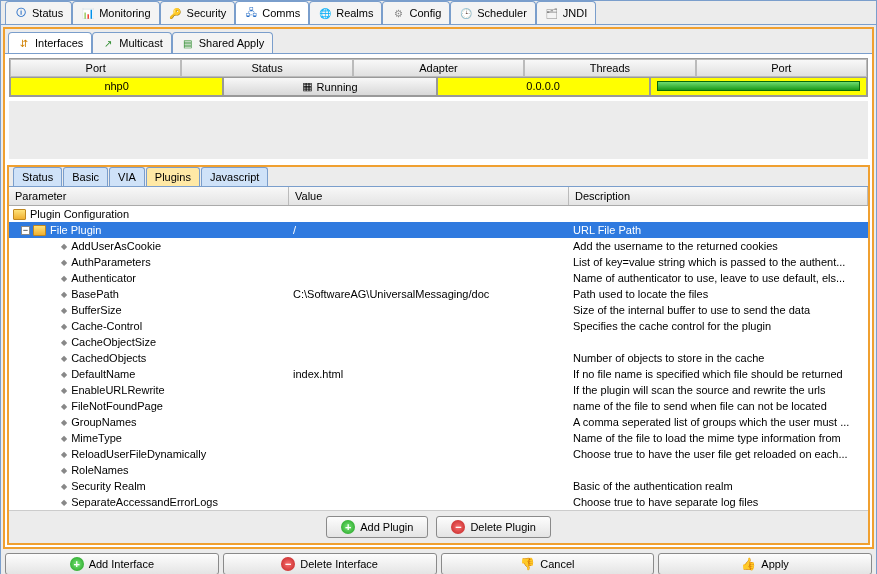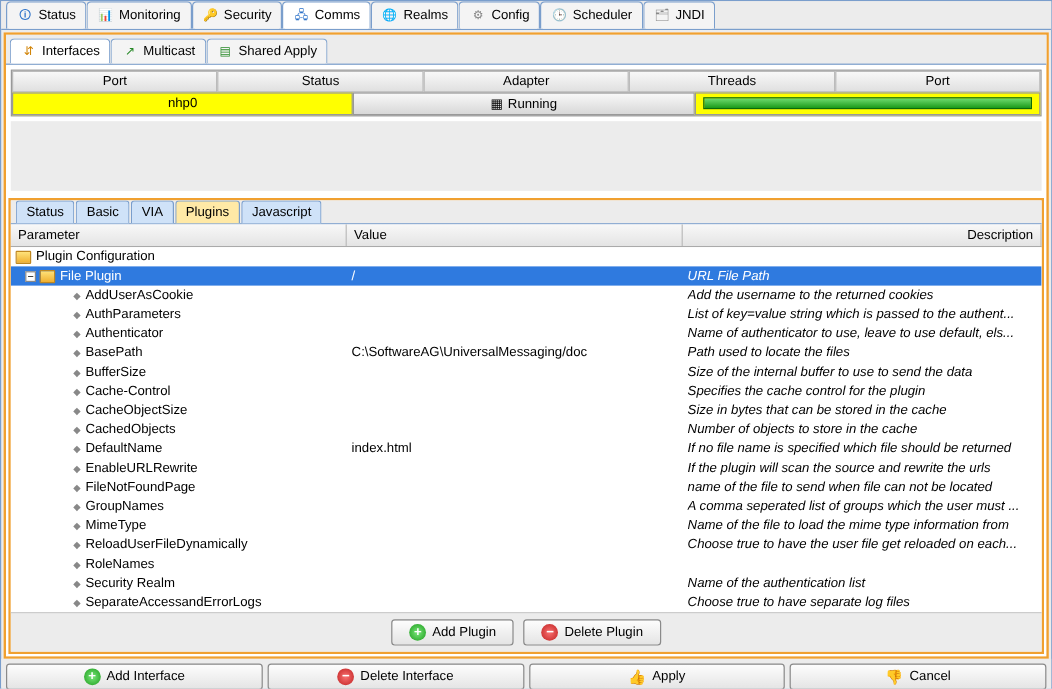--- a/index.html
+++ b/index.html
@@ -136,21 +136,21 @@
   display: flex;
   background: linear-gradient(#f8f8f8,#e4e4e4);
   border-bottom: 1px solid #aaa;
 }
 .plugin-header .ph {
   padding: 3px 6px;
   border-right: 1px solid #bbb;
 }
 .ph-param { width: 280px; }
 .ph-value { width: 280px; }
-.ph-desc { flex: 1; text-align: right; }
+.ph-desc { flex: 1; }
 .plugin-scroll {
   flex: 1;
   overflow-y: auto;
   background: #fff;
   position: relative;
 }
 .tree-row {
   display: flex;
   align-items: center;
   padding: 0 4px;
@@ -158,21 +158,21 @@
   white-space: nowrap;
 }
 .tree-row .indent { display: inline-block; }
 .tree-row .bullet {
   color: #888;
   font-size: 8px;
   margin-right: 4px;
 }
 .tree-row .param { width: 280px; display: flex; align-items: center; }
 .tree-row .value { width: 280px; }
-.tree-row .desc { flex: 1; overflow: hidden; text-overflow: ellipsis; font-style: italic; }
+.tree-row .desc { flex: 1; overflow: hidden; text-overflow: ellipsis; }
 .tree-row.selected {
   background: #2f7adf;
   color: #fff;
 }
 .folder-icon {
   width: 13px; height: 11px;
   background: linear-gradient(#ffe27a,#f0b030);
   border: 1px solid #c08820;
   border-radius: 1px;
   display: inline-block;
@@ -283,20 +283,21 @@
         <div class="th col-adapter">Adapter</div>
         <div class="th col-threads">Threads</div>
         <div class="th col-port">Port</div>
       </div>
       <div class="itable-row">
         <div class="td col-name">nhp0</div>
         <div class="td col-status status-cell">
           <span>▦</span>
           <span>Running</span>
         </div>
+        <div class="td col-adapter">0.0.0.0</div>
         <div class="td col-threads threads-cell">
           <div class="threads-bar"></div>
         </div>
       </div>
     </div>
 
     <div class="spacer-gray"></div>
 
     <div class="detail-box">
       <div class="tabs-detail" id="detail-tabs">
@@ -386,21 +387,20 @@
             <div class="value"></div>
             <div class="desc">Specifies the cache control for the plugin</div>
           </div>
           <div class="tree-row">
             <div class="param">
               <span class="indent" style="width:48px"></span>
               <span class="bullet">◆</span>
               <span>CacheObjectSize</span>
             </div>
             <div class="value"></div>
-            <div class="desc">Size in bytes that can be stored in the cache</div>
           </div>
           <div class="tree-row">
             <div class="param">
               <span class="indent" style="width:48px"></span>
               <span class="bullet">◆</span>
               <span>CachedObjects</span>
             </div>
             <div class="value"></div>
             <div class="desc">Number of objects to store in the cache</div>
           </div>
@@ -466,21 +466,21 @@
             </div>
             <div class="value"></div>
           </div>
           <div class="tree-row">
             <div class="param">
               <span class="indent" style="width:48px"></span>
               <span class="bullet">◆</span>
               <span>Security Realm</span>
             </div>
             <div class="value"></div>
-            <div class="desc">Name of the authentication list</div>
+            <div class="desc">Basic of the authentication realm</div>
           </div>
           <div class="tree-row">
             <div class="param">
               <span class="indent" style="width:48px"></span>
               <span class="bullet">◆</span>
               <span>SeparateAccessandErrorLogs</span>
             </div>
             <div class="value"></div>
             <div class="desc">Choose true to have separate log files</div>
           </div>
@@ -503,22 +503,22 @@
   <div class="bottom-btns">
     <div class="btn">
       <span class="circ green">+</span>
       <span>Add Interface</span>
     </div>
     <div class="btn">
       <span class="circ red">−</span>
       <span>Delete Interface</span>
     </div>
     <div class="btn">
+      <span class="thumb-down"></span>
+      <span>Cancel</span>
+    </div>
+    <div class="btn">
       <span class="thumb-up"></span>
       <span>Apply</span>
     </div>
-    <div class="btn">
-      <span class="thumb-down"></span>
-      <span>Cancel</span>
-    </div>
   </div>
 
 </div>
 
 </body></html>

